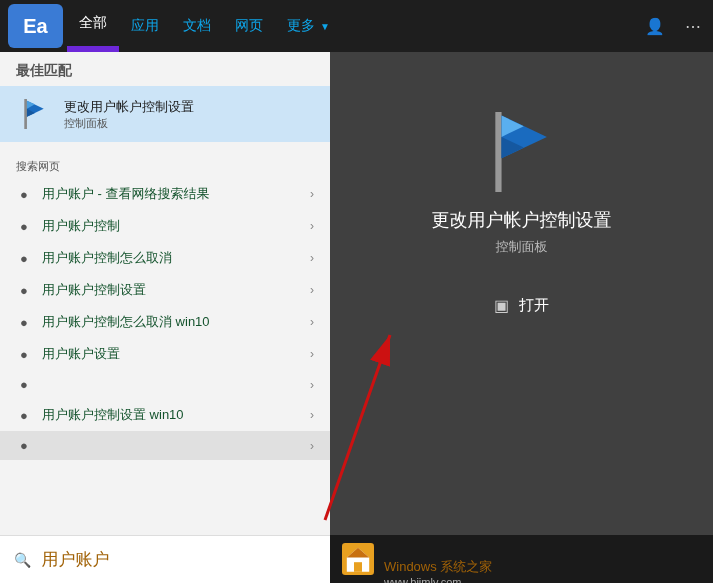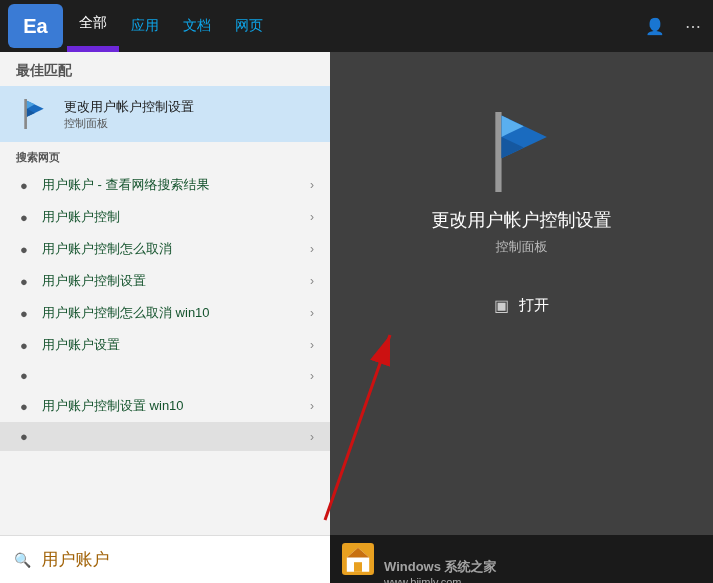--- a/index.html
+++ b/index.html
@@ -136,21 +136,22 @@
     .best-match-subtitle {
       font-size: 11px;
       color: #555;
     }
 
     
     .search-web-header {
       font-size: 11px;
       color: #555;
       padding: 8px 16px 4px 16px;
-      font-weight: 700;
+      font-weight: 400;
+      margin-top: 9px;
     }
 
     .search-item {
       display: flex;
       align-items: center;
       padding: 7px 16px;
       cursor: pointer;
       background: #f3f3f3;
       justify-content: space-between;
     }
@@ -280,22 +281,22 @@
       flex-shrink: 0;
     }
 
     .watermark-text {
       display: flex;
       flex-direction: column;
     }
 
     .watermark-title {
       font-size: 13px;
-      color: #a3a3a3;
-      font-weight: bold;
+      color: #a16207;
+      font-weight: normal;
       margin-top: 28px;
     }
 
     .watermark-url {
       font-size: 11px;
       color: #aaaaaa;
     }
   </style>
 </head>
 <body>
@@ -309,20 +310,24 @@
     <span>全部</span>
   </div>
   <div class="tab-item">
     <span>应用</span>
   </div>
   <div class="tab-item">
     <span>文档</span>
   </div>
   <div class="tab-item">
     <span>网页</span>
+  </div>
+  <div class="tab-item tab-more">
+    <span>更多</span>
+    <span style="font-size:10px; margin-left:2px;">▼</span>
   </div>
 
   <div class="top-bar-right">
     <span class="top-bar-icon">👤</span>
     <span class="top-bar-icon">⋯</span>
   </div>
 </div>
 
 <div class="main-content">
 

